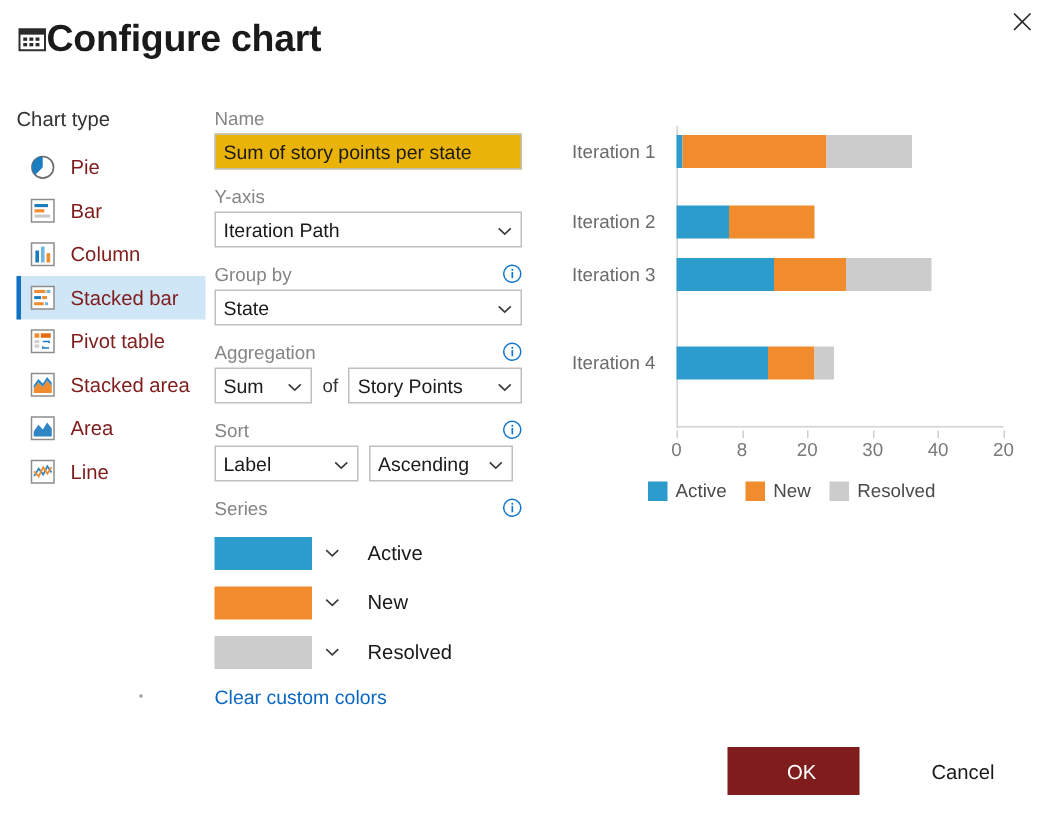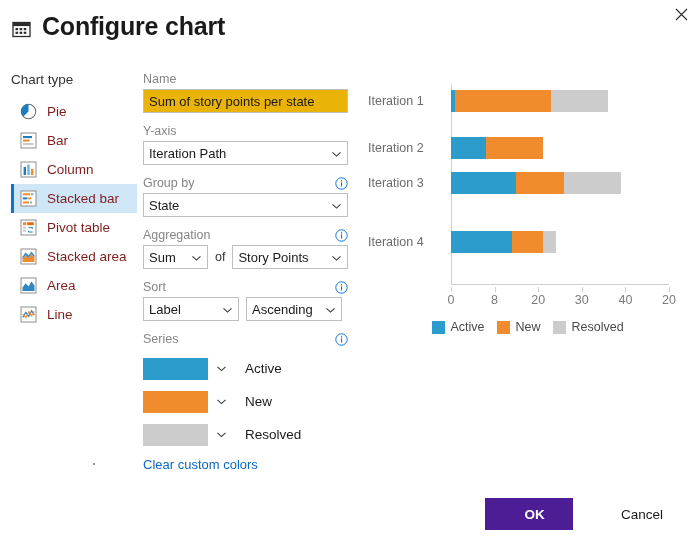--- a/index.html
+++ b/index.html
@@ -22,21 +22,21 @@
     width: 36px; height: 28px;
     display: flex; align-items: center; justify-content: center;
     cursor: pointer;
     color: #222;
   }
   .close-btn svg { display: block; }
 
   
   .dlg-header {
     position: absolute; left: 12px; top: 14px;
-    display: flex; align-items: flex-end; gap: 11px;
+    display: flex; align-items: center; 
   }
   .hdr-icon { width: 19px; height: 19px; display: block; }
   .dlg-title {
     font-size: 25px;
     font-weight: 600;
     color: #1a1a1a;
     letter-spacing: -0.2px;
     line-height: 1;
     white-space: nowrap;
   }
@@ -179,20 +179,21 @@
     height: 1px; background: #d0d0d0;
   }
   .cat-row {
     position: absolute;
     left: 0; right: 0;
     height: 34px;
     display: flex; align-items: center;
   }
   .cat-label {
     width: 76px;
+    text-align: right;
     font-size: 12.5px;
     color: #6b6b6b;
     padding-right: 7px;
     white-space: nowrap;
   }
   .bar-track {
     position: relative;
     margin-left: 7px;
     height: 22px;
     flex: 1 1 auto;
@@ -231,26 +232,26 @@
   
   .footer {
     position: absolute;
     left: 0; right: 0; bottom: 19px;
     height: 32px;
   }
   .btn-ok {
     position: absolute;
     right: 126px; top: 0;
     width: 88px; height: 32px;
-    background: #4c1d95;
+    background: #7f1d1d;
     border: 0;
     color: #fff;
     font-family: "Liberation Sans", sans-serif;
     font-size: 13.5px;
-    font-weight: 700;
+    font-weight: 400;
     cursor: pointer;
     padding-left: 17px;
   }
   .btn-cancel {
     position: absolute;
     right: 13px; top: 0;
     width: 88px; height: 32px;
     background: transparent;
     border: 0;
     color: #1a1a1a;

